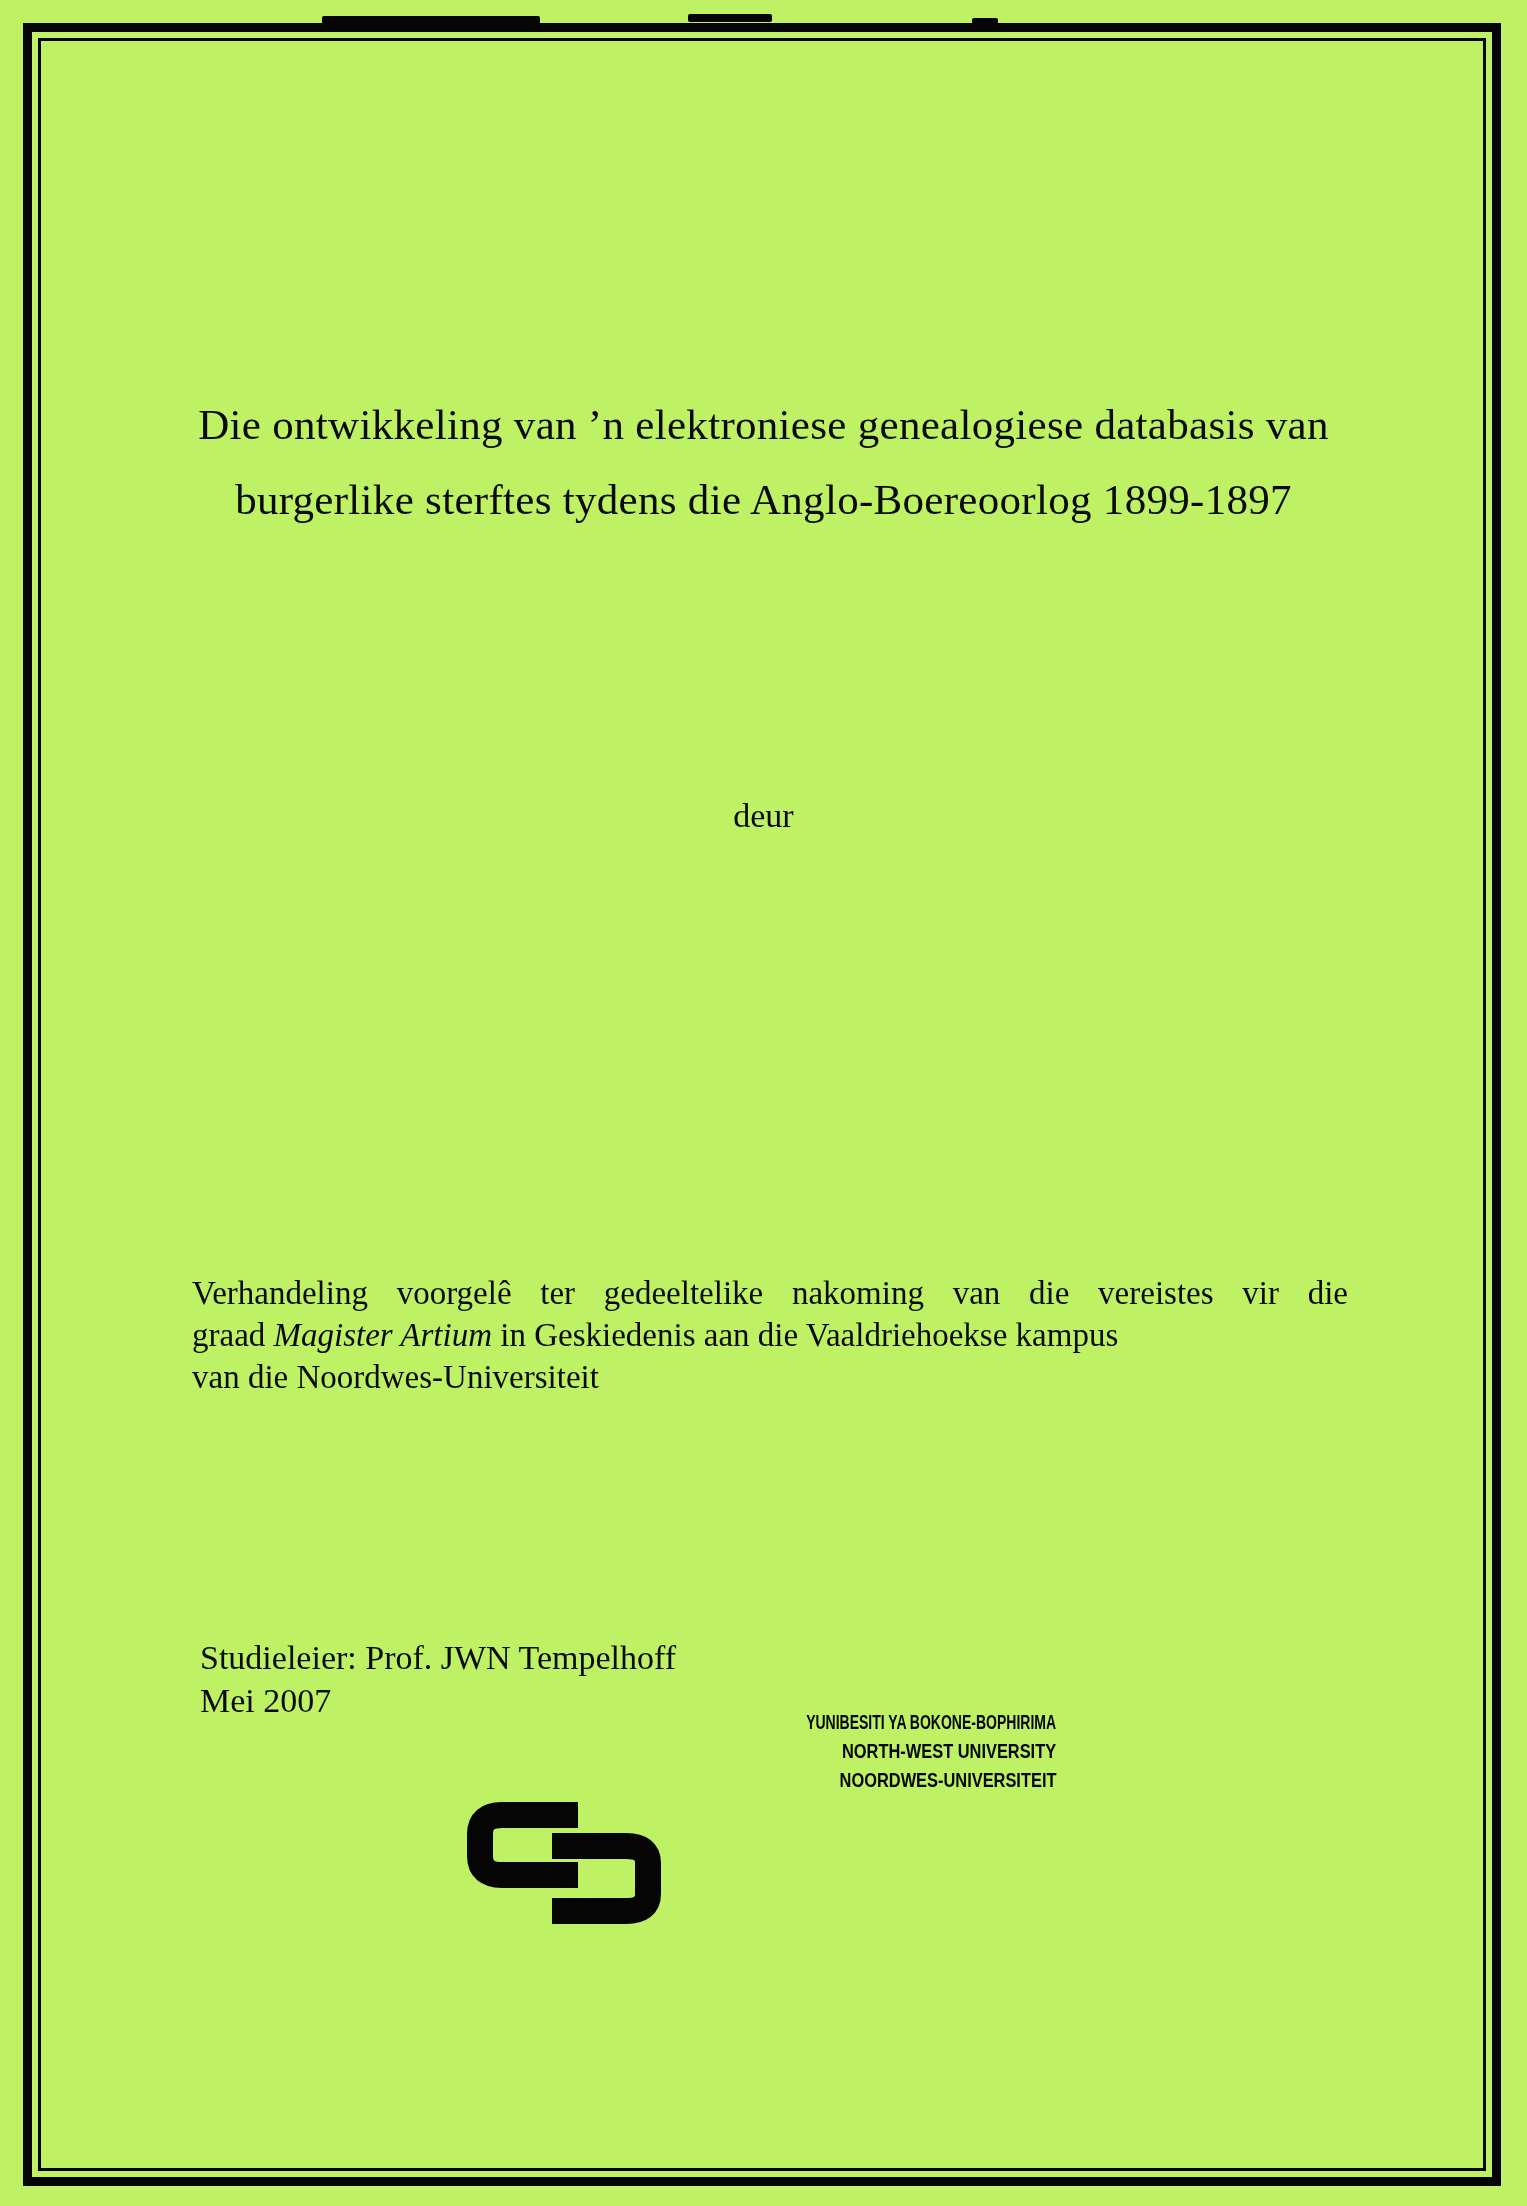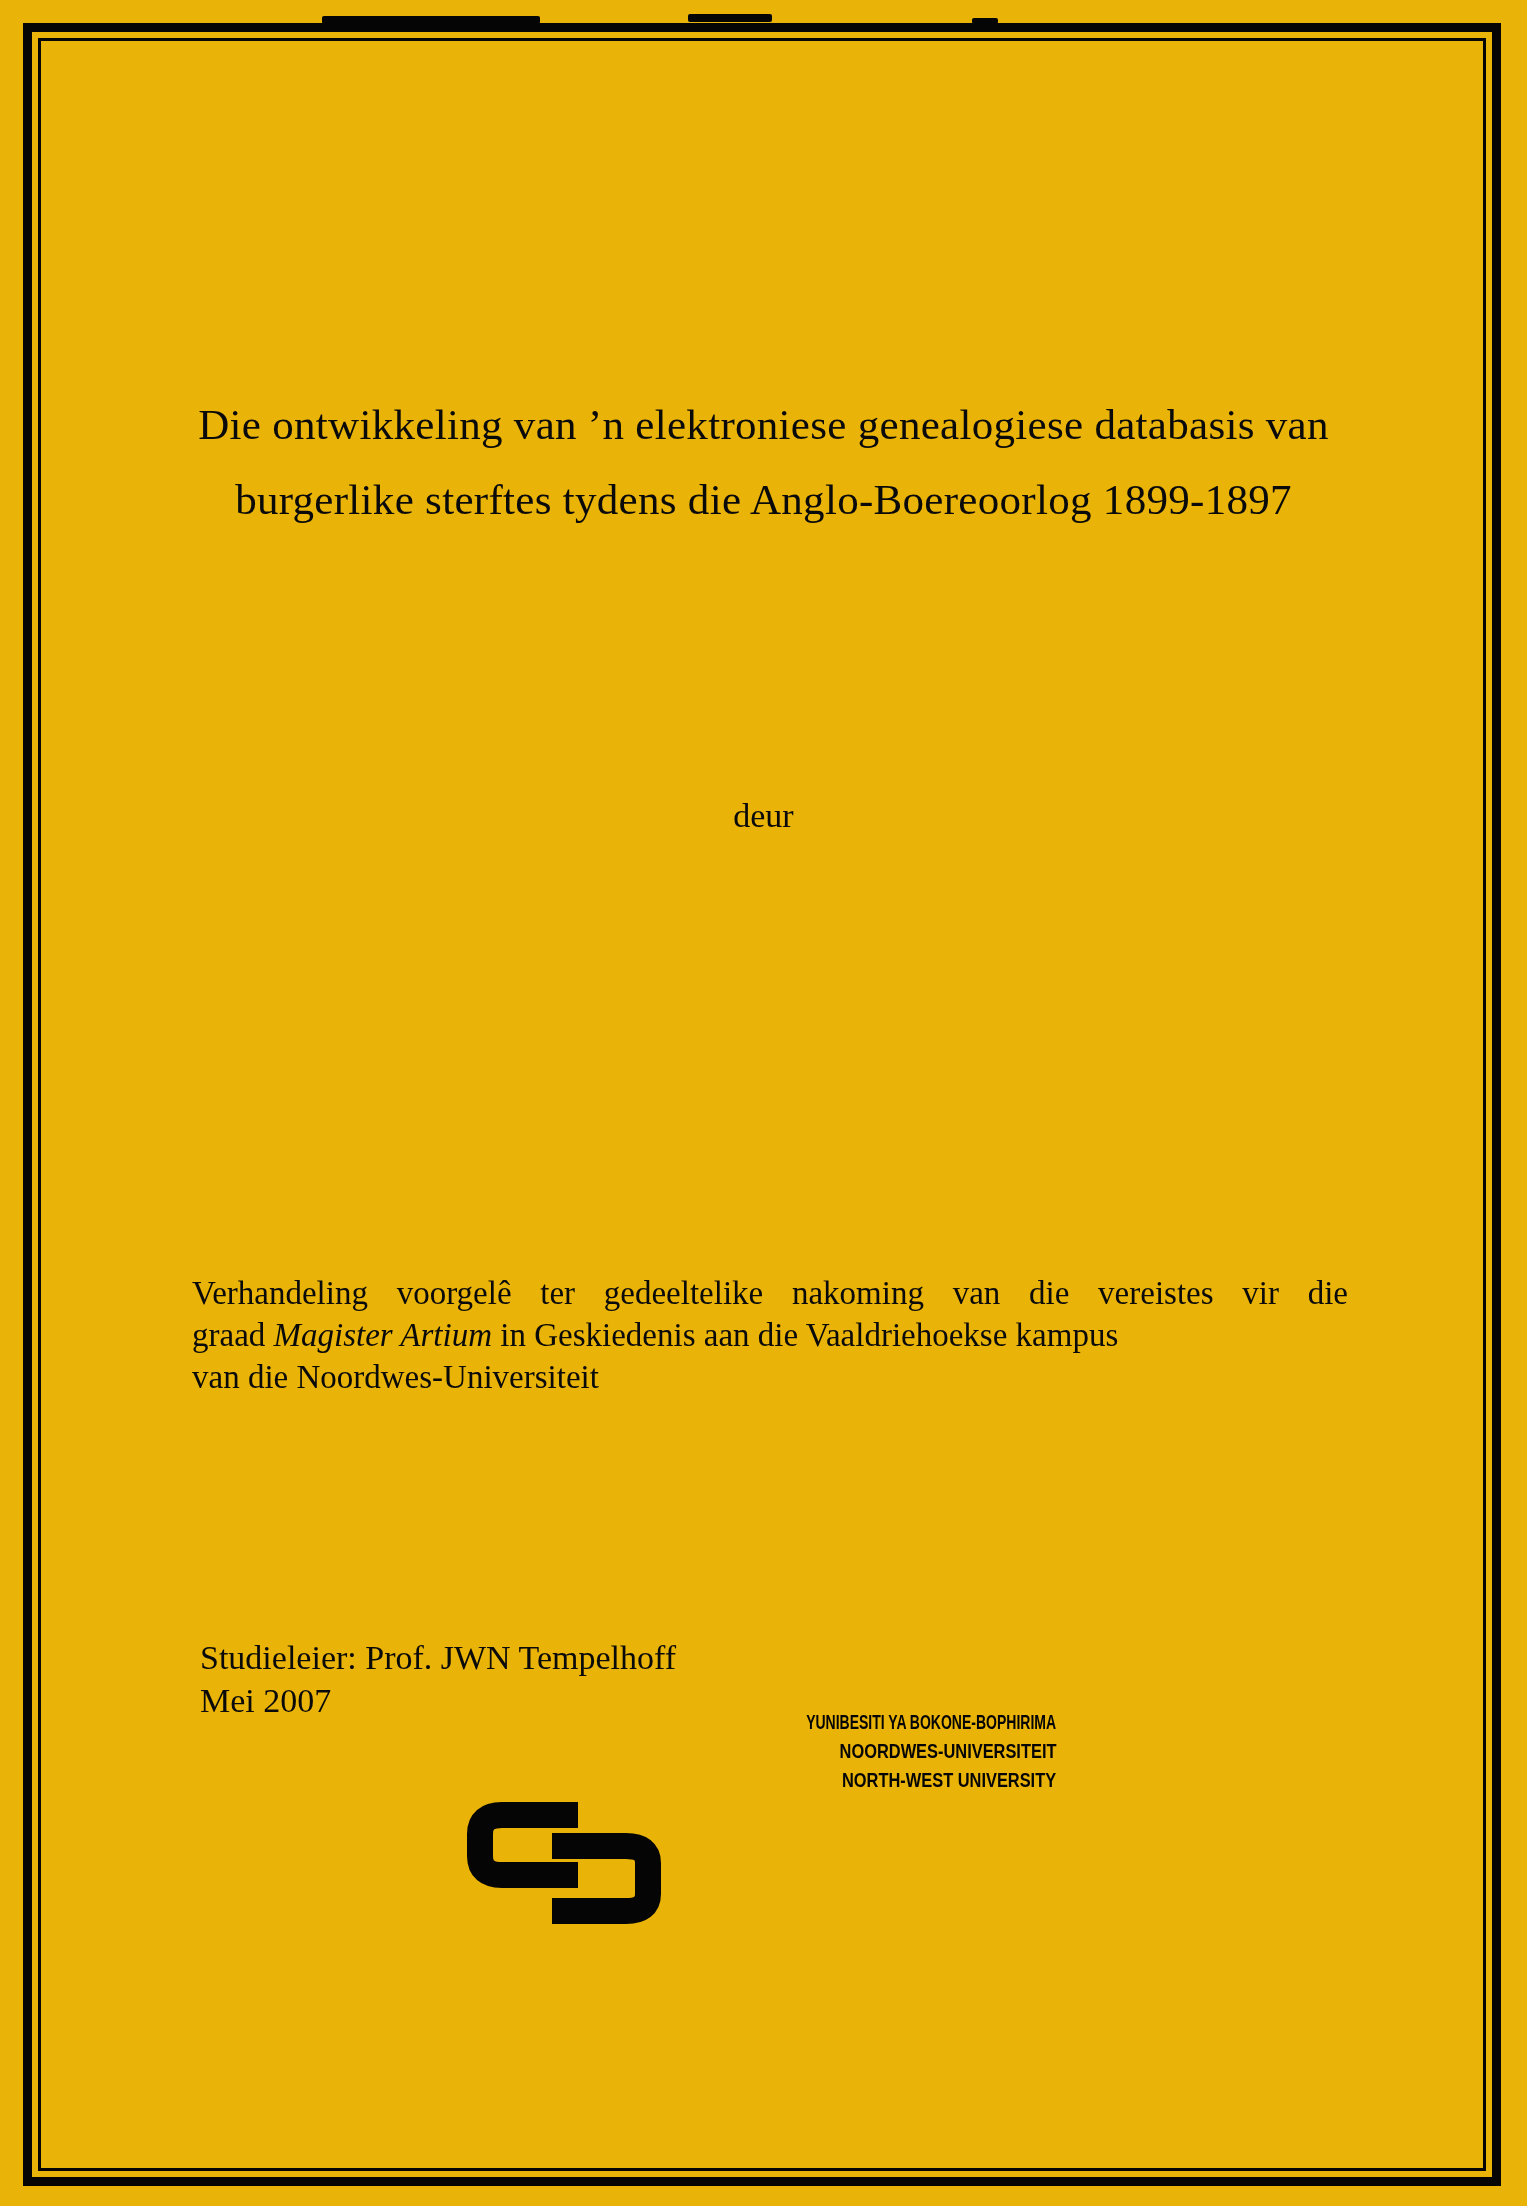--- a/index.html
+++ b/index.html
@@ -1,19 +1,19 @@
 <!DOCTYPE html>
 <html><head>
 <meta charset="utf-8">
 <style>
   html,body{margin:0;padding:0;background:#ffffff;}
   .page{
     position:relative;
     width:1527px;height:2206px;
-    background:#eab308;
+    background:#bef264;
     color:#000;
     font-family:"Liberation Serif","DejaVu Serif",serif;
     overflow:hidden;
   }
   .frame-outer{
     position:absolute;left:23px;top:23px;right:26px;bottom:20px;
     border:9px solid #050505;
   }
   .frame-inner{
     position:absolute;left:38px;top:38px;right:41px;bottom:35px;
@@ -91,17 +91,17 @@
     <div>Mei 2007</div>
   </div>
 
   <svg class="logo-mark" viewBox="0 0 196 128" xmlns="http://www.w3.org/2000/svg" aria-hidden="true">
     <path d="M 112 15 H 36 Q 14 15 14 34 V 56 Q 14 75 36 75 H 112" fill="none" stroke="#050505" stroke-width="26" stroke-linecap="butt"></path>
     <path d="M 86 46 H 160 Q 182 46 182 63 V 94 Q 182 111 160 111 H 86" fill="none" stroke="#050505" stroke-width="26" stroke-linecap="butt"></path>
   </svg>
 
   <div class="logo-text">
     <div><span class="cond c1">YUNIBESITI YA BOKONE-BOPHIRIMA</span></div>
+    <div><span class="cond c2">NORTH-WEST UNIVERSITY</span></div>
     <div><span class="cond c2">NOORDWES-UNIVERSITEIT</span></div>
-    <div><span class="cond c2">NORTH-WEST UNIVERSITY</span></div>
   </div>
 
 </div>
 
 </body></html>

